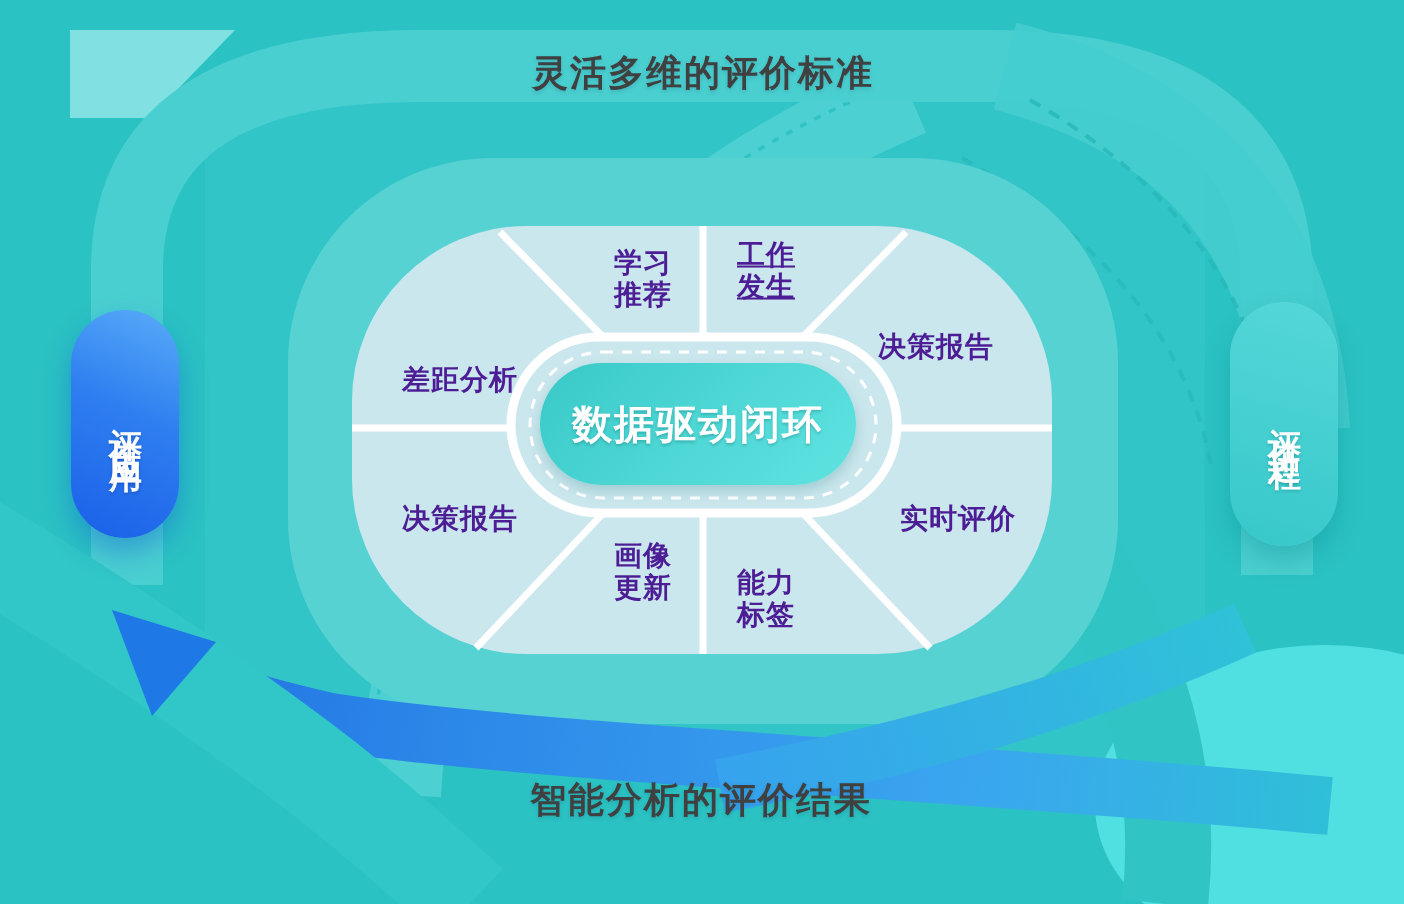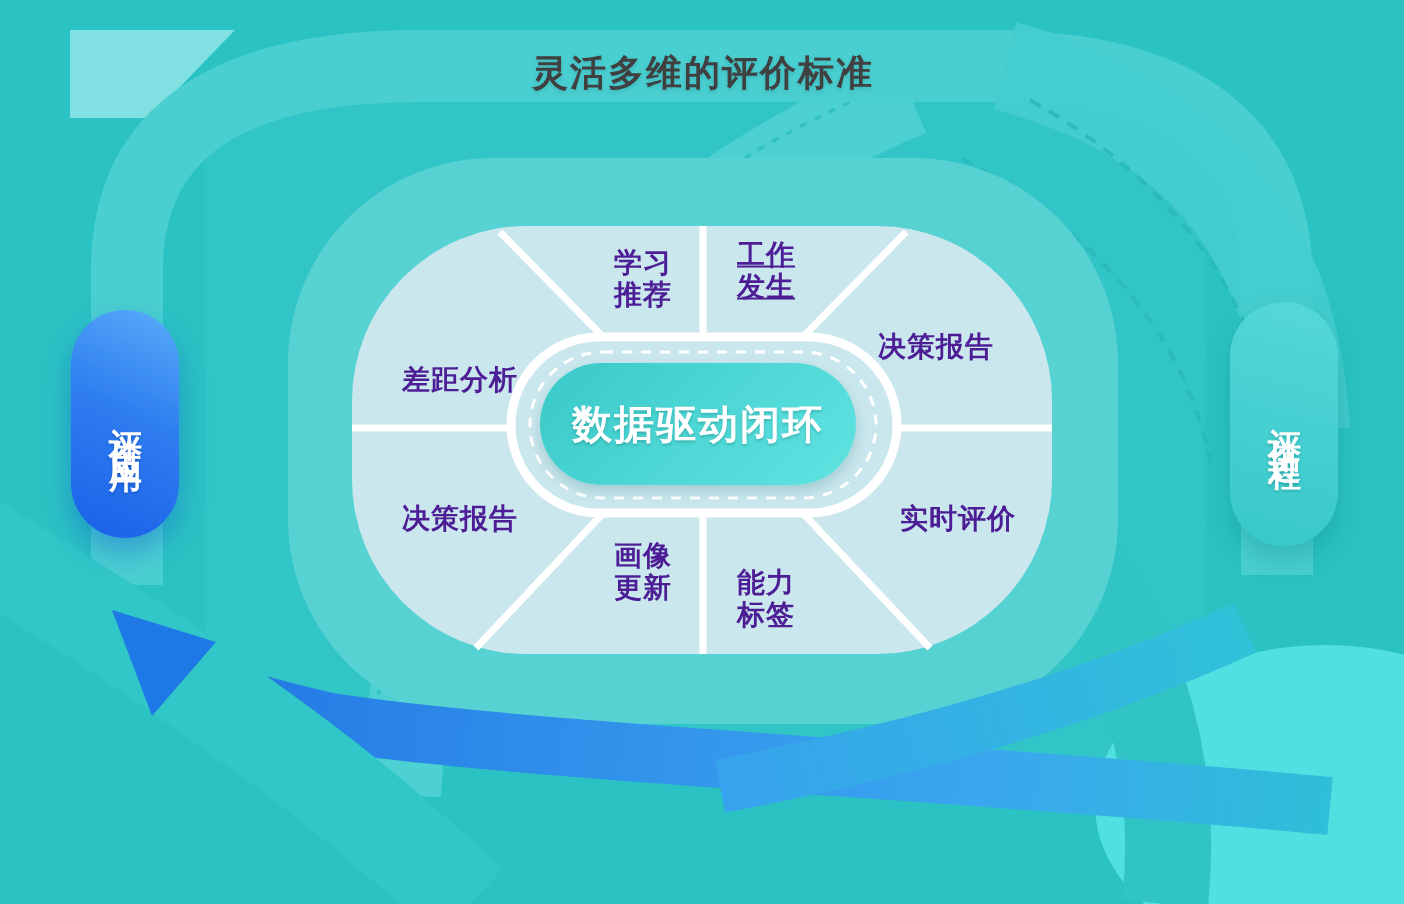--- a/index.html
+++ b/index.html
@@ -103,20 +103,21 @@
     <rect x="511" y="337" width="386" height="176" rx="88" fill="#CBE7EE" stroke="#FFFFFF" stroke-width="9"></rect>
     <rect x="530" y="352" width="346" height="146" rx="73" fill="none" stroke="#FFFFFF" stroke-width="3" stroke-dasharray="10 9"></rect>
 
     <path d="M 1330,806 C 950,770 520,752 330,722 C 255,705 205,690 178,668" fill="none" stroke="url(#gradBand)" stroke-width="58"></path>
     <path d="M 720,786 Q 1020,730 1245,628" fill="none" stroke="url(#gradStrand)" stroke-width="54"></path>
     <path d="M -30,540 Q 140,640 300,760 Q 380,820 470,904" fill="none" stroke="#31C6C7" stroke-width="96"></path>
     <polygon points="112,610 216,642 152,716" fill="#1E79E7"></polygon>
   </svg>
 
   <div class="abs banner" style="left:703px;top:61px;">灵活多维的评价标准</div>
+  <div class="abs banner" style="left:701px;top:788px;">智能分析的评价结果</div>
 
   <div class="pill pill-left">
     <span class="pill-text">评价应用</span>
   </div>
   <div class="pill pill-right">
     <span class="pill-text">评价过程</span>
   </div>
 
   <div class="abs seg-label" style="left:643px;top:279px;">学习
 推荐</div>

